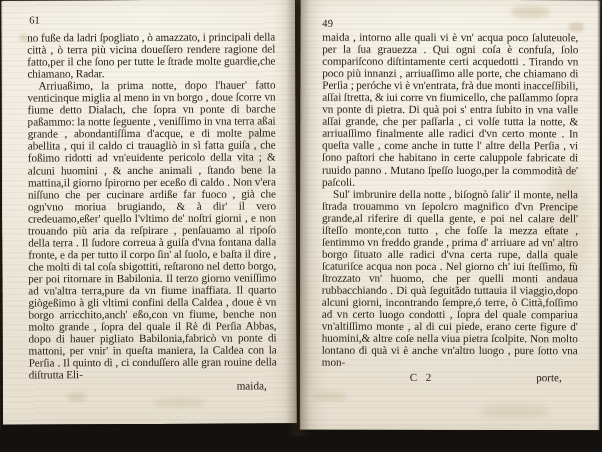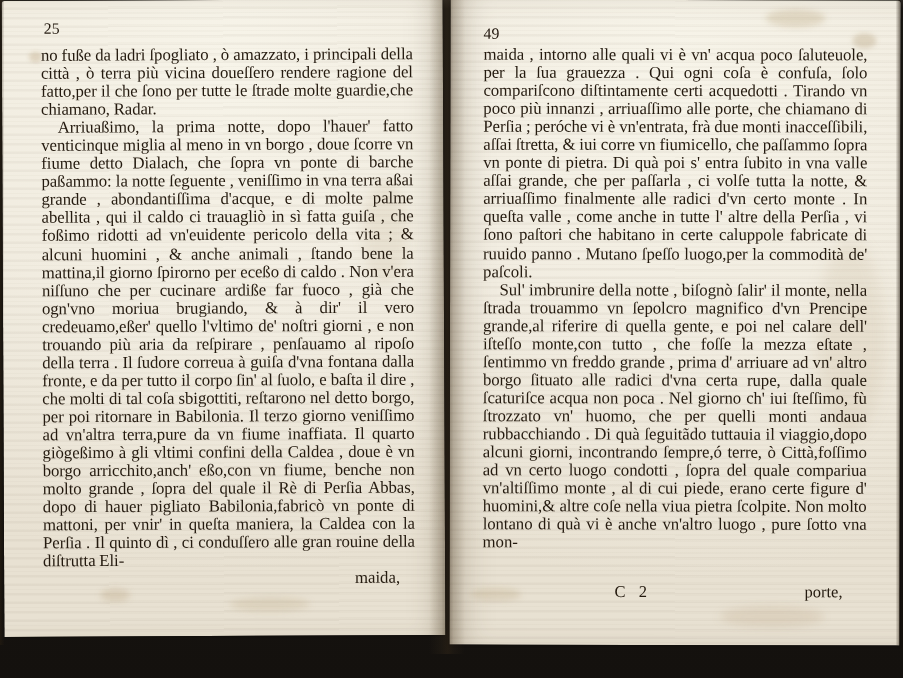--- a/index.html
+++ b/index.html
@@ -133,21 +133,21 @@
     margin-top: 0;
     text-align: right;
     font-size: 11.2px;
     line-height: 12.05px;
     color: #241a0f;
     padding-right: 10px;
   }
 
   .signature-row {
     position: relative;
-    margin-top: 21px;
+    margin-top: 3px;
     height: 13px;
     font-size: 11px;
     color: #241a0f;
   }
   .signature {
     position: absolute;
     left: 88px;
     letter-spacing: 3px;
   }
   .catchword {
@@ -188,21 +188,21 @@
 
   <div class="leaf left">
     <div class="showthrough"></div>
     <div class="stain" style="left:18px; top:34px; width:9px; height:7px; background:rgba(150,112,58,0.22); filter:blur(1.4px);"></div>
     <div class="stain" style="left:64px; top:392px; width:20px; height:9px; background:rgba(150,118,64,0.18); filter:blur(2px);"></div>
     <div class="stain" style="left:150px; top:398px; width:54px; height:10px; background:rgba(150,118,64,0.14); filter:blur(2.4px);"></div>
     <div class="stain" style="left:240px; top:120px; width:30px; height:70px; background:rgba(150,120,70,0.10); filter:blur(4px);"></div>
 
     <div class="page-inner left">
       <div class="running-head left">
-        <span class="folio">25</span>
+        <span class="folio">61</span>
       </div>
 
       <div class="body-text">
         <p>no fuße da ladri ſpogliato , ò amazzato, i principali della città , ò terra più vicina doueſſero rendere ragione del fatto,per il che ſono per tutte le ſtrade molte guardie,che chiamano, Radar.</p>
         <p class="indent">Arriuaßimo, la prima notte, dopo l'hauer' fatto venticinque miglia al meno in vn borgo , doue ſcorre vn fiume detto Dialach, che ſopra vn ponte di barche paßammo: la notte ſeguente , veniſſimo in vna terra aßai grande , abondantiſſima d'acque, e di molte palme abellita , qui il caldo ci trauagliò in sì fatta guiſa , che foßimo ridotti ad vn'euidente pericolo della vita ; &amp; alcuni huomini , &amp; anche animali , ſtando bene la mattina,il giorno ſpirorno per eceßo di caldo . Non v'era niſſuno che per cucinare ardiße far fuoco , già che ogn'vno moriua brugiando, &amp; à dir' il vero credeuamo,eßer' quello l'vltimo de' noſtri giorni , e non trouando più aria da reſpirare , penſauamo al ripoſo della terra . Il ſudore correua à guiſa d'vna fontana dalla fronte, e da per tutto il corpo ſin' al ſuolo, e baſta il dire , che molti di tal coſa sbigottiti, reſtarono nel detto borgo, per poi ritornare in Babilonia. Il terzo giorno veniſſimo ad vn'altra terra,pure da vn fiume inaffiata. Il quarto giògeßimo à gli vltimi confini della Caldea , doue è vn borgo arricchito,anch' eßo,con vn fiume, benche non molto grande , ſopra del quale il Rè di Perſia Abbas, dopo di hauer pigliato Babilonia,fabricò vn ponte di mattoni, per vnir' in queſta maniera, la Caldea con la Perſia . Il quinto dì , ci conduſſero alle gran rouine della diſtrutta Eli-</p>
       </div>
 
       <div class="catch-line">maida,</div>
     </div>
   </div>

